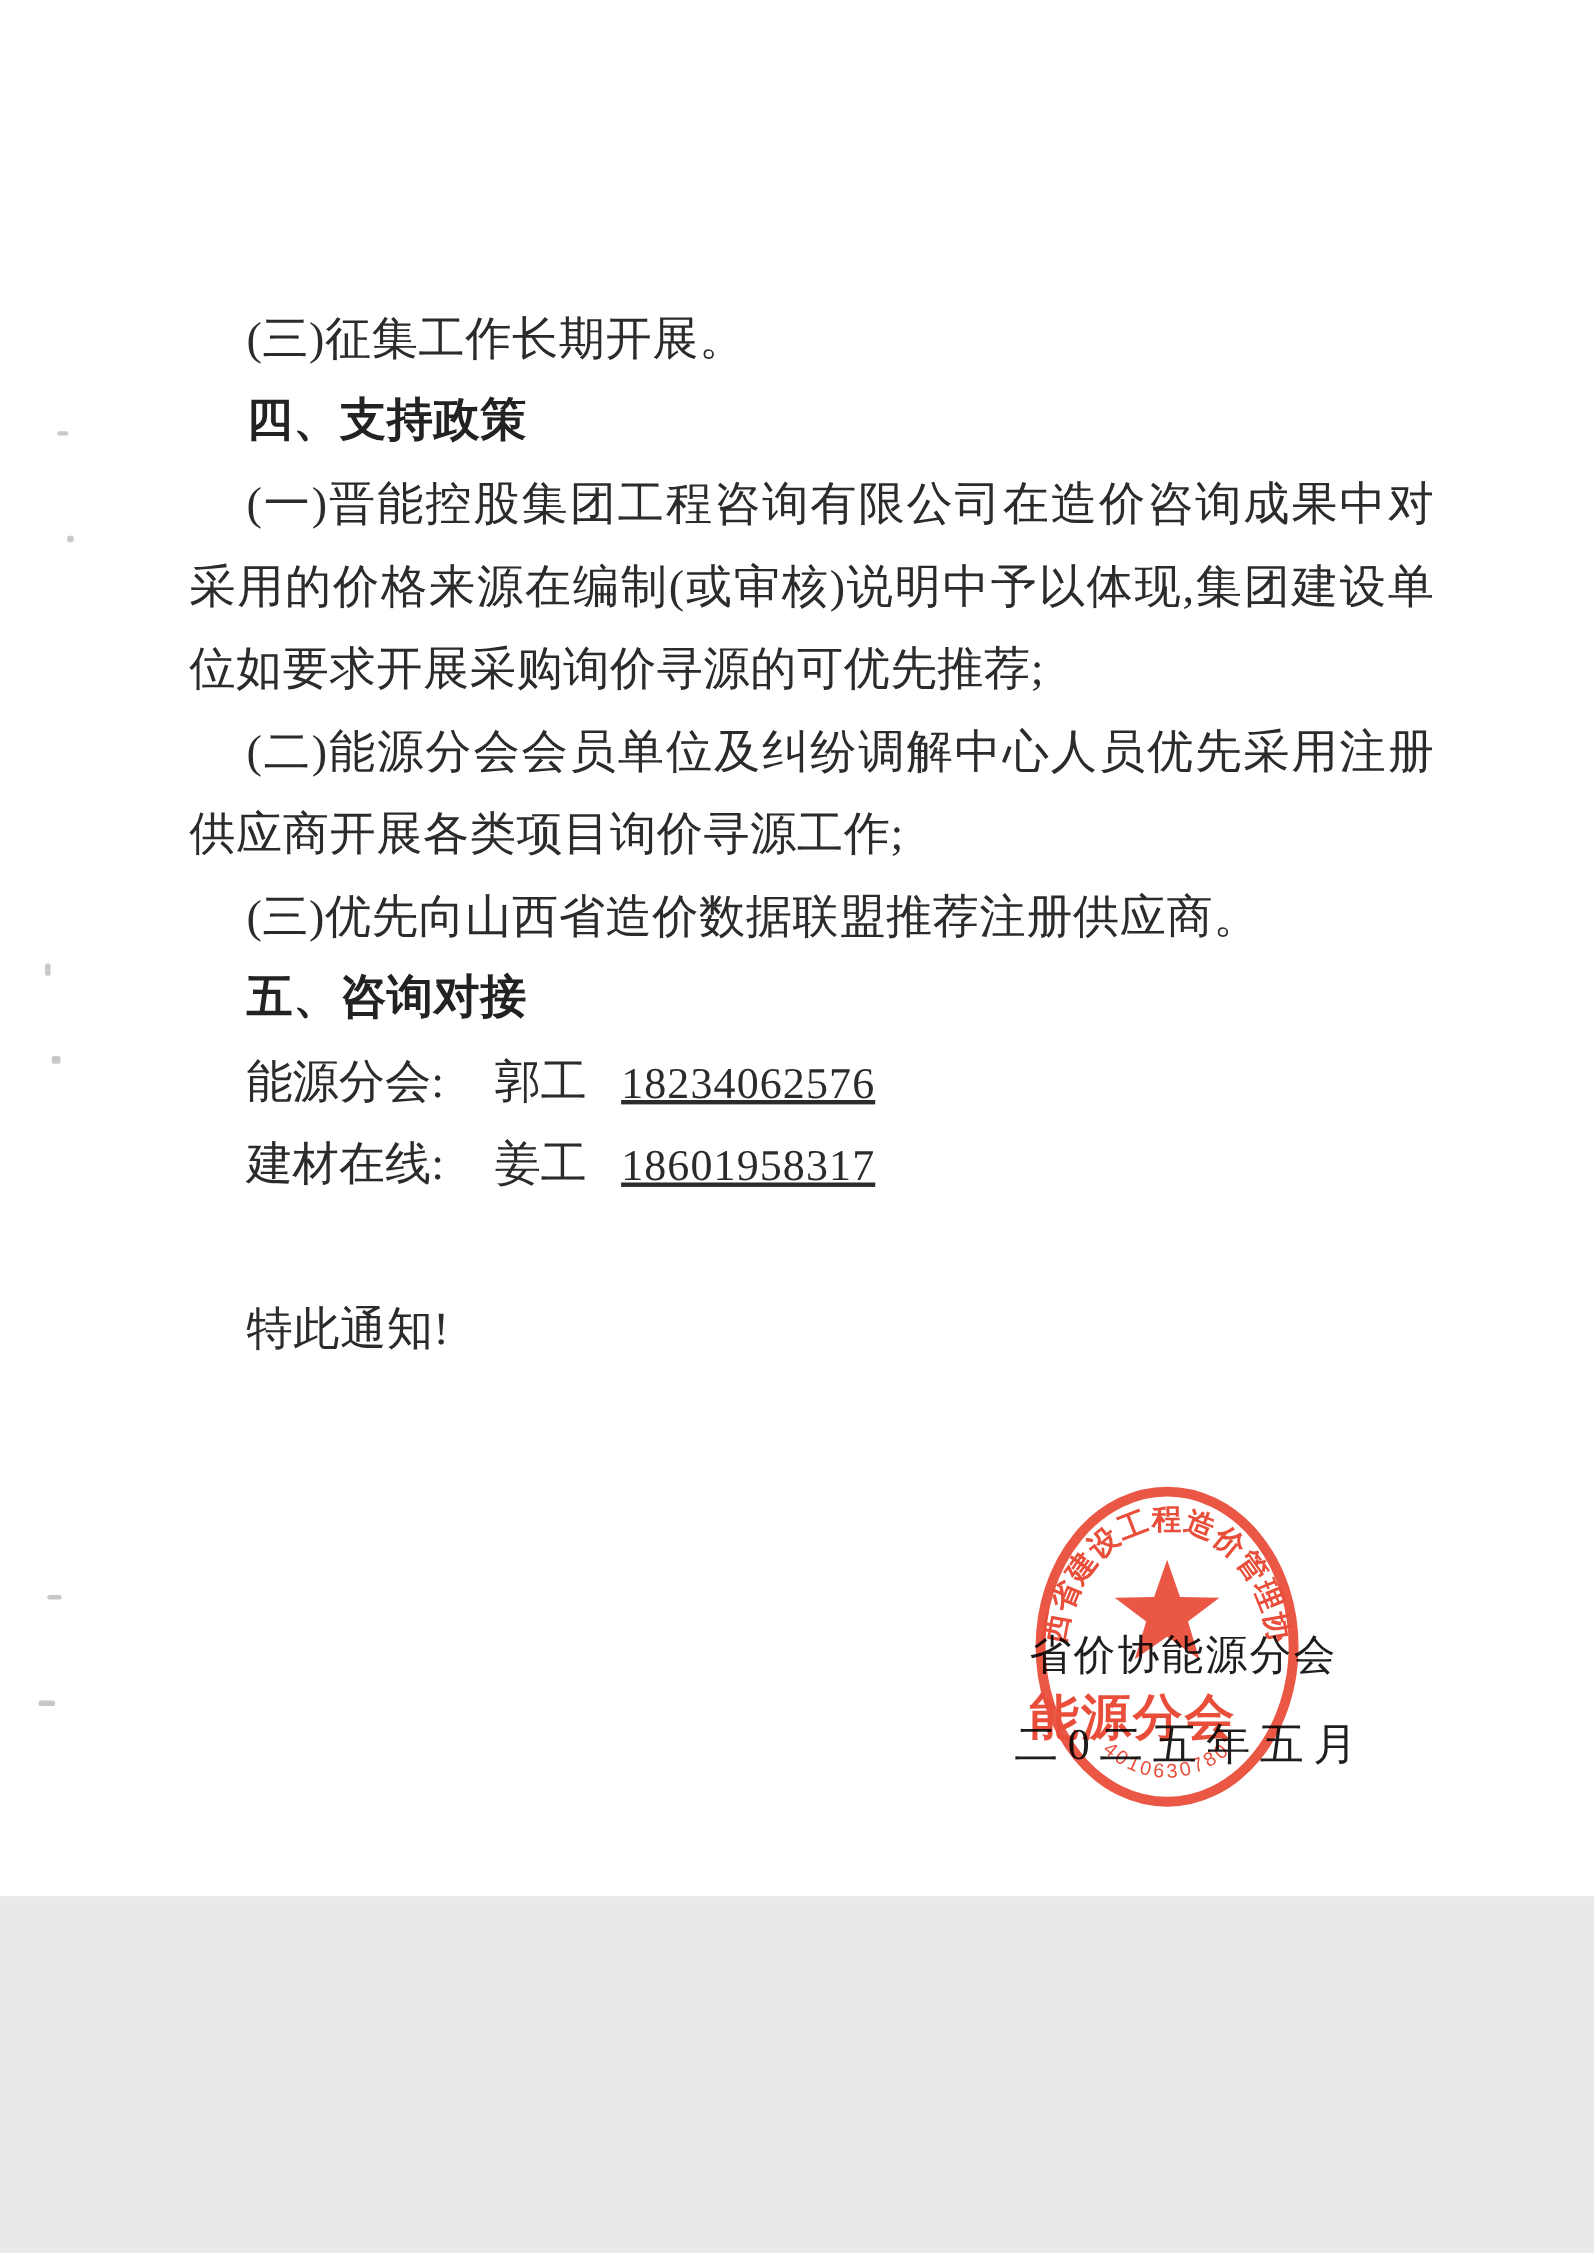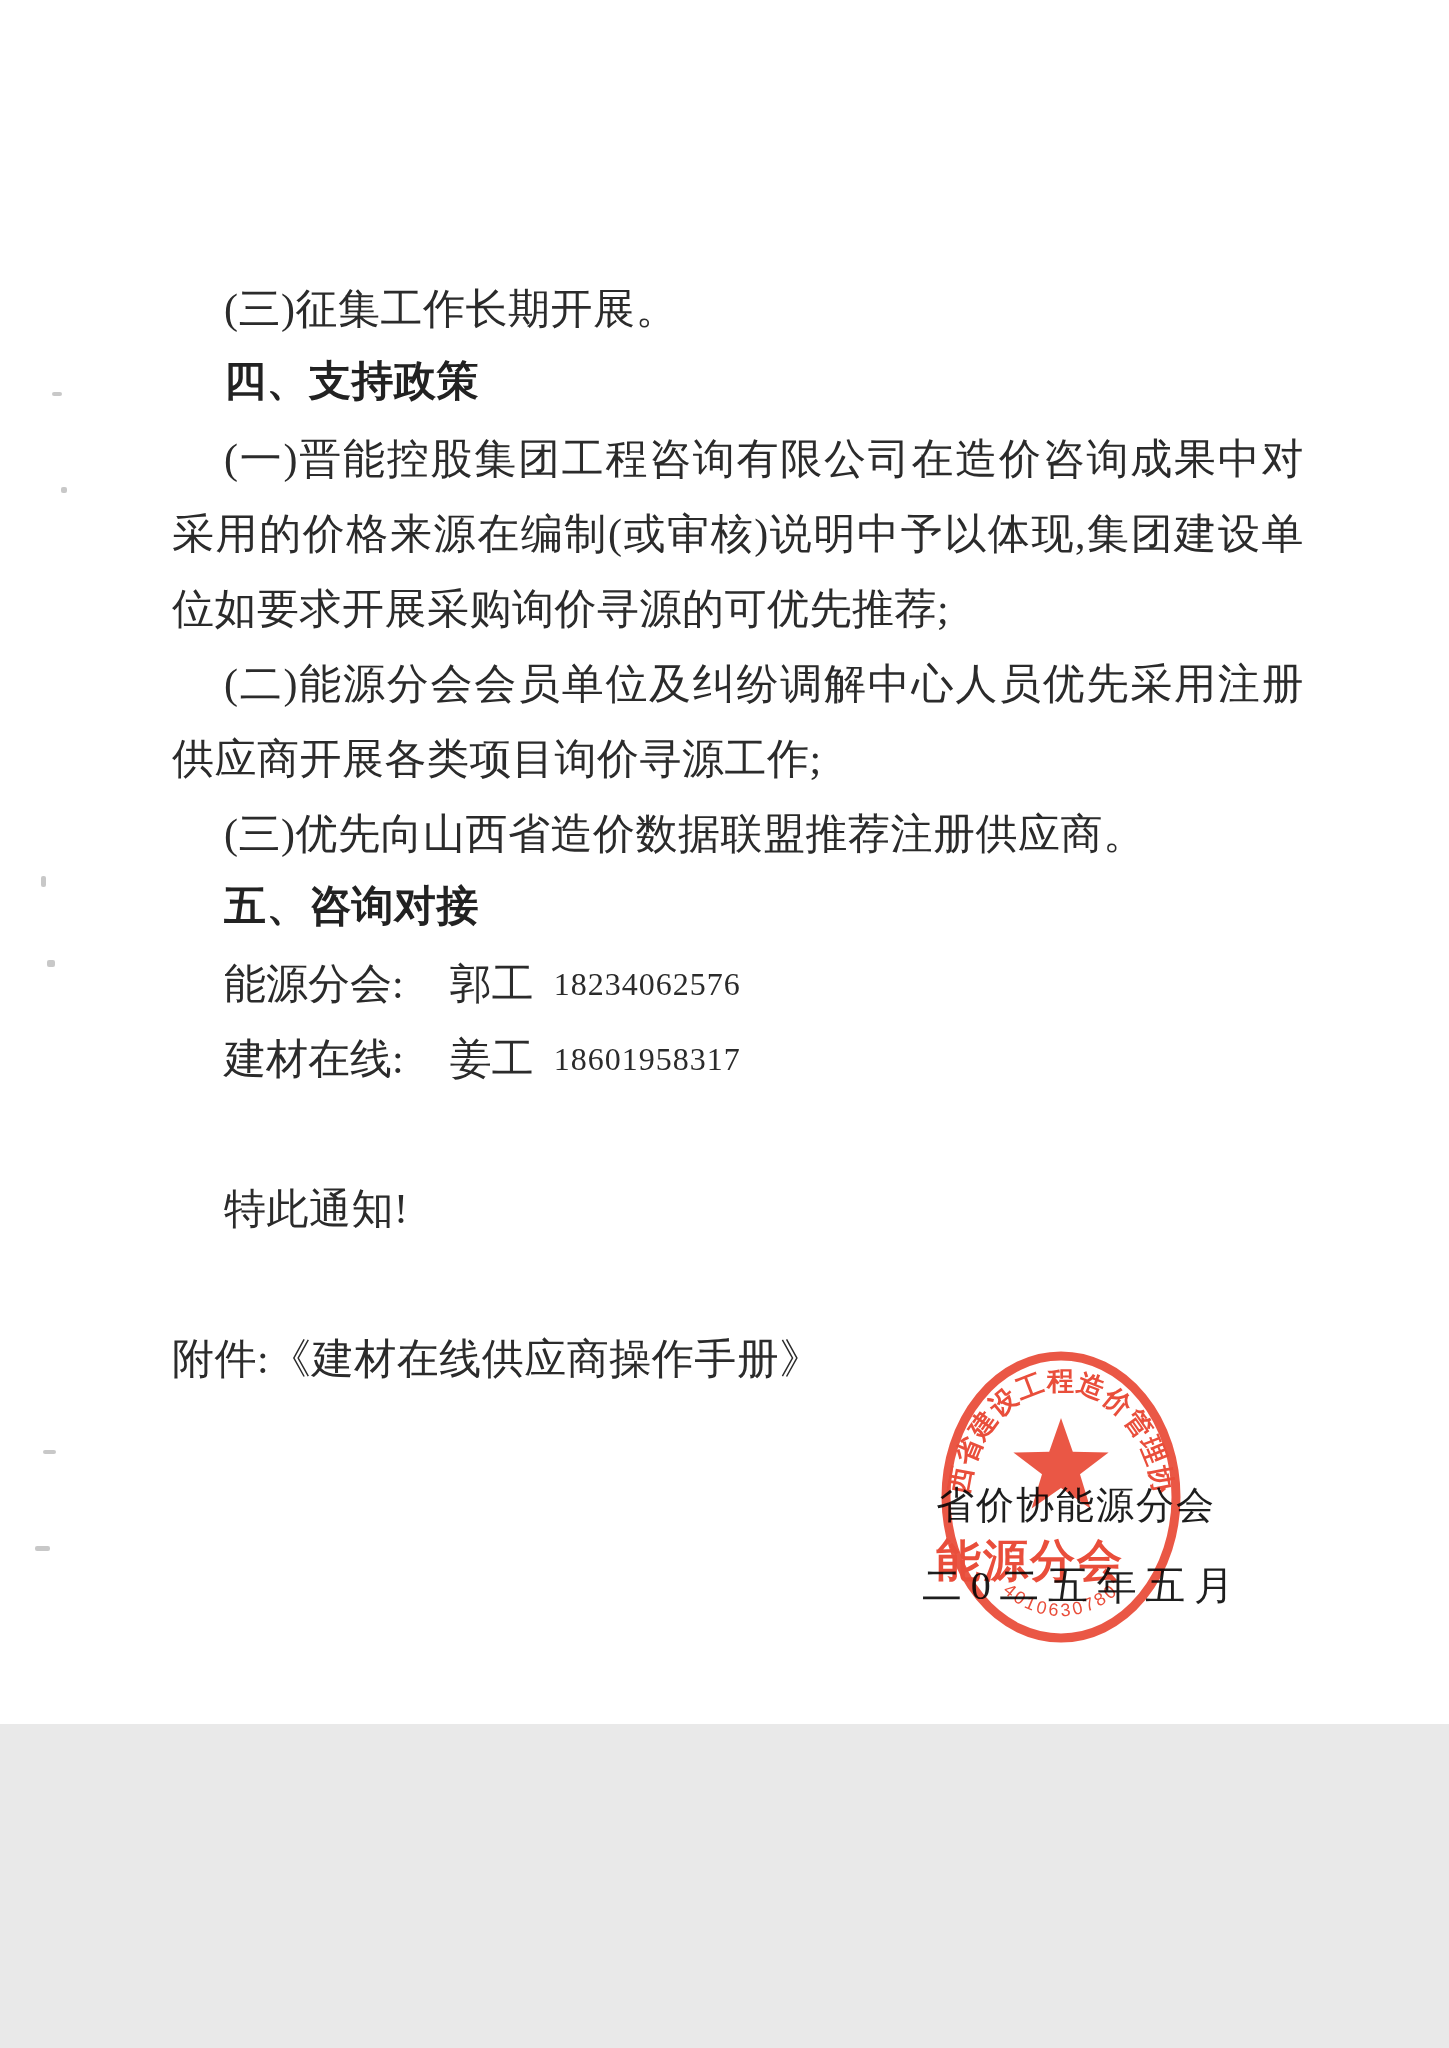--- a/index.html
+++ b/index.html
@@ -41,21 +41,21 @@
   }
   .contact-row {
     display: flex;
     align-items: center;
     height: 75px;
     line-height: 75px;
     font-size: 42px;
     padding-left: 52px;
   }
   .contact-person { margin-left: 46px; }
-  .contact-phone { margin-left: 20px; font-size: 32px; letter-spacing: 1px; }
+  .contact-phone { margin-left: 31px; font-size: 40px; letter-spacing: 1px; text-decoration: underline; }
   .closing-line { margin-top: 75px; }
   .attachment-line { margin-top: 75px; }
 
   
   .sig-name {
     position: absolute;
     left: 936px;
     top: 1482px;
     width: 268px;
     text-align: center;
@@ -151,21 +151,20 @@
       <span class="contact-phone">18234062576</span>
     </div>
     <div class="contact-row">
       <span>建材在线:</span>
       <span class="contact-person">姜工</span>
       <span class="contact-phone">18601958317</span>
     </div>
 
     <div class="line indent closing-line">特此通知!</div>
 
-    <div class="line attachment-line">附件:《建材在线供应商操作手册》</div>
   </div>
 
   <div class="sig-name">省价协能源分会</div>
   <div class="sig-date">
     <span>二</span>
     <span>0</span>
     <span>二</span>
     <span>五</span>
     <span>年</span>
     <span>五</span>

